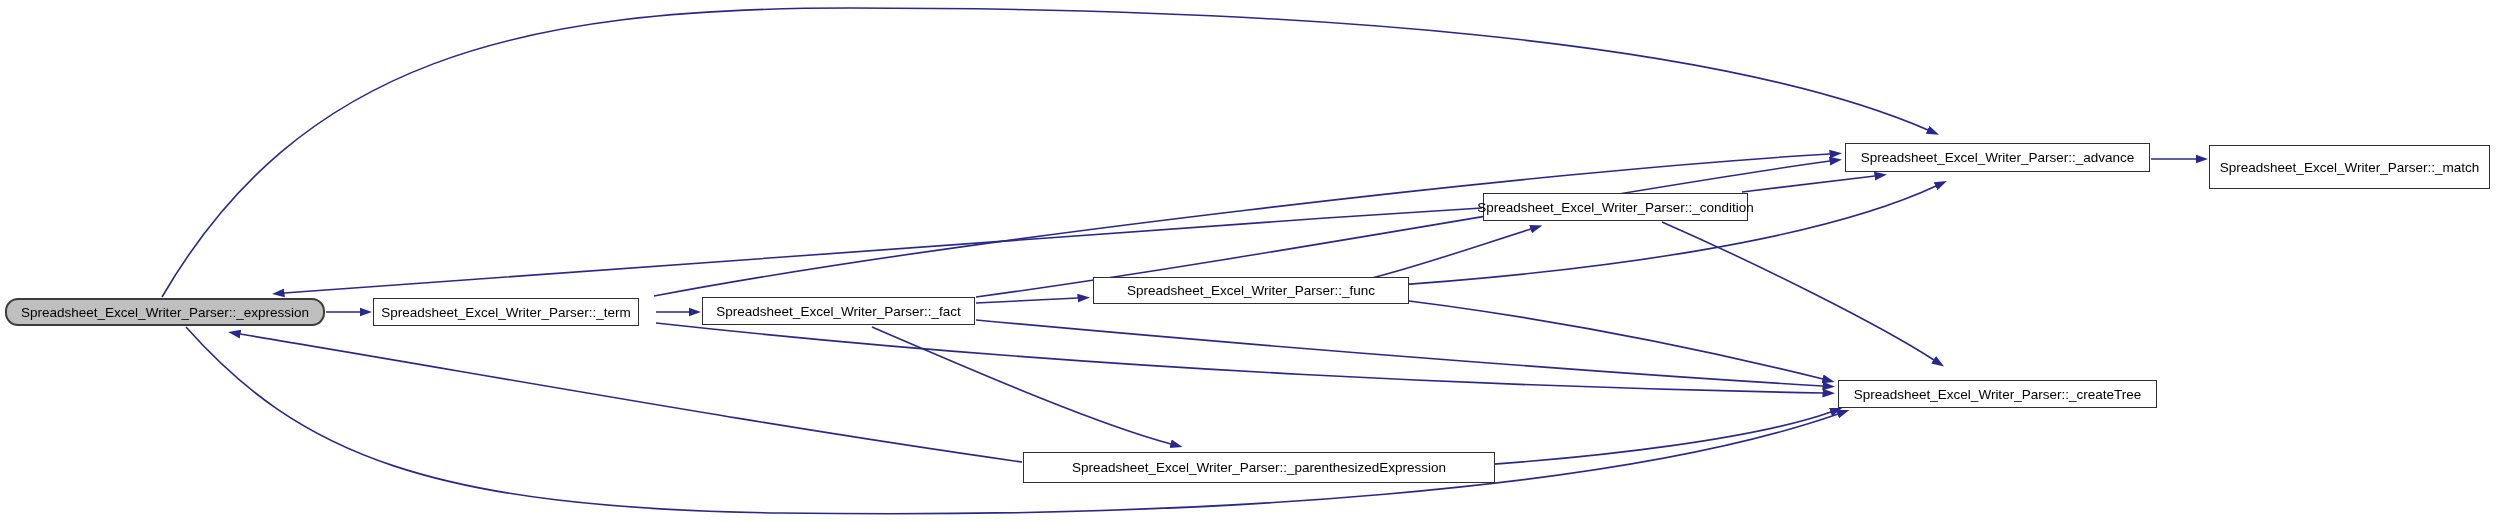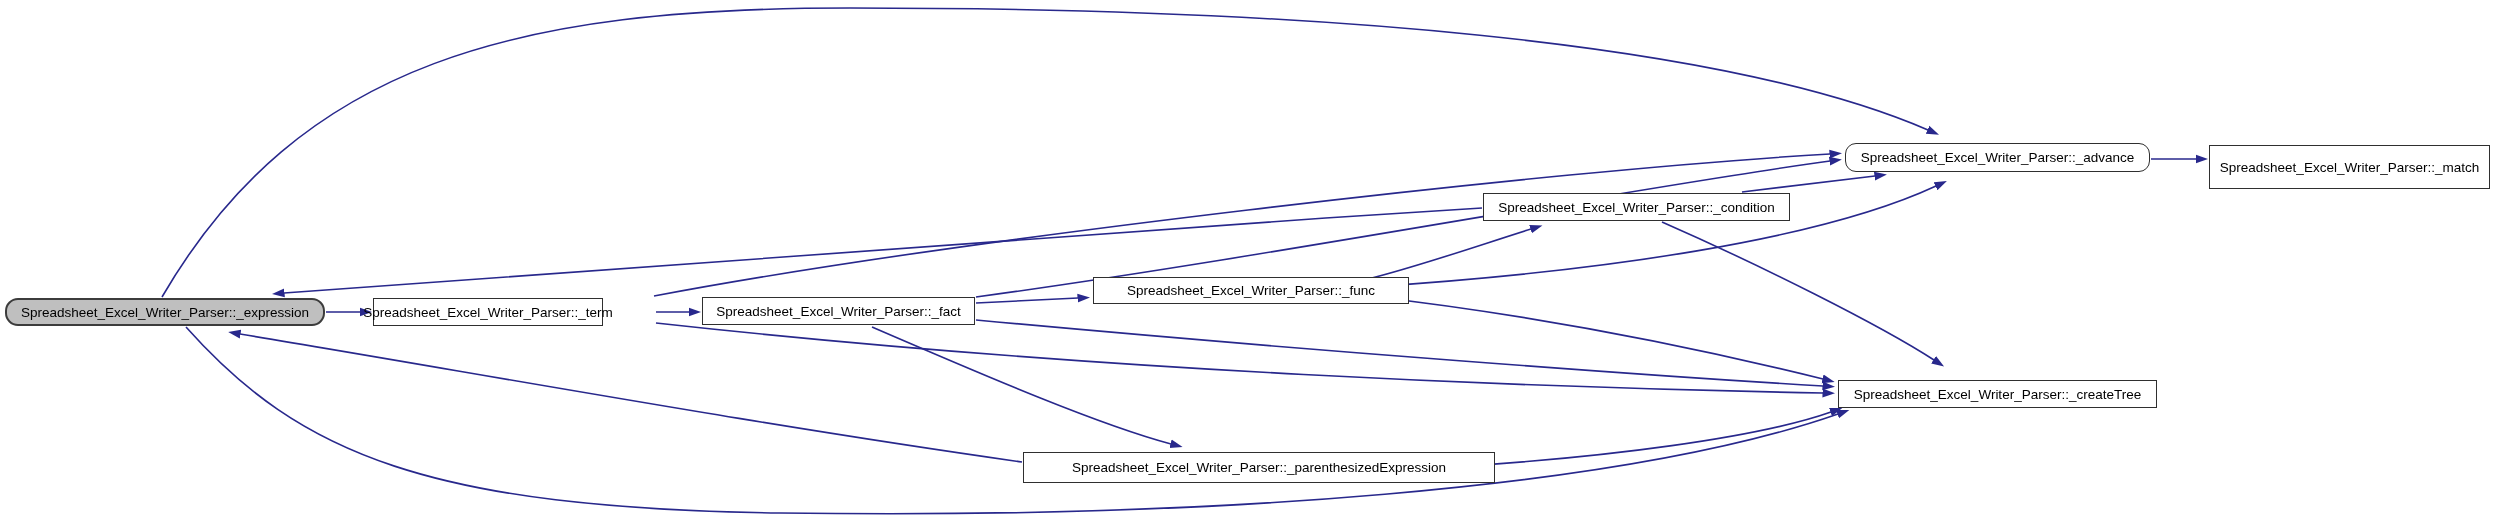--- a/index.html
+++ b/index.html
@@ -65,33 +65,33 @@
         <path d="M 1022,462 C 760,425 470,372 240,334" marker-end="url(#arrow)"></path>
         <path d="M 1434,468 C 1610,458 1760,437 1831,412" marker-end="url(#arrow)"></path>
         <path d="M 2151,159 L 2196,159" marker-end="url(#arrow)"></path>
       </g>
   </svg>
 
   <div id="node-layer">
       <div class="node highlighted" style="left: 5px; top: 298px; width: 320px; height: 28px; border-radius: 13px;">
         <span>Spreadsheet_Excel_Writer_Parser::_expression</span>
       </div>
-      <div class="node" style="left: 373px; top: 298px; width: 230px; height: 28px;">
+      <div class="node" style="left: 373px; top: 298px; width: 266px; height: 28px;">
         <span>Spreadsheet_Excel_Writer_Parser::_term</span>
       </div>
       <div class="node" style="left: 702px; top: 297px; width: 273px; height: 28px;">
         <span>Spreadsheet_Excel_Writer_Parser::_fact</span>
       </div>
       <div class="node" style="left: 1093px; top: 277px; width: 316px; height: 27px;">
         <span>Spreadsheet_Excel_Writer_Parser::_func</span>
       </div>
-      <div class="node" style="left: 1483px; top: 193px; width: 307px; height: 28px;">
+      <div class="node" style="left: 1483px; top: 193px; width: 265px; height: 28px;">
         <span>Spreadsheet_Excel_Writer_Parser::_condition</span>
       </div>
-      <div class="node" style="left: 1845px; top: 143px; width: 305px; height: 29px; border-radius: 11px;">
+      <div class="node" style="left: 1845px; top: 143px; width: 305px; height: 29px;">
         <span>Spreadsheet_Excel_Writer_Parser::_advance</span>
       </div>
       <div class="node" style="left: 2209px; top: 145px; width: 281px; height: 44px;">
         <span>Spreadsheet_Excel_Writer_Parser::_match</span>
       </div>
       <div class="node" style="left: 1838px; top: 380px; width: 319px; height: 28px;">
         <span>Spreadsheet_Excel_Writer_Parser::_createTree</span>
       </div>
       <div class="node" style="left: 1023px; top: 452px; width: 472px; height: 31px;">
         <span>Spreadsheet_Excel_Writer_Parser::_parenthesizedExpression</span>

